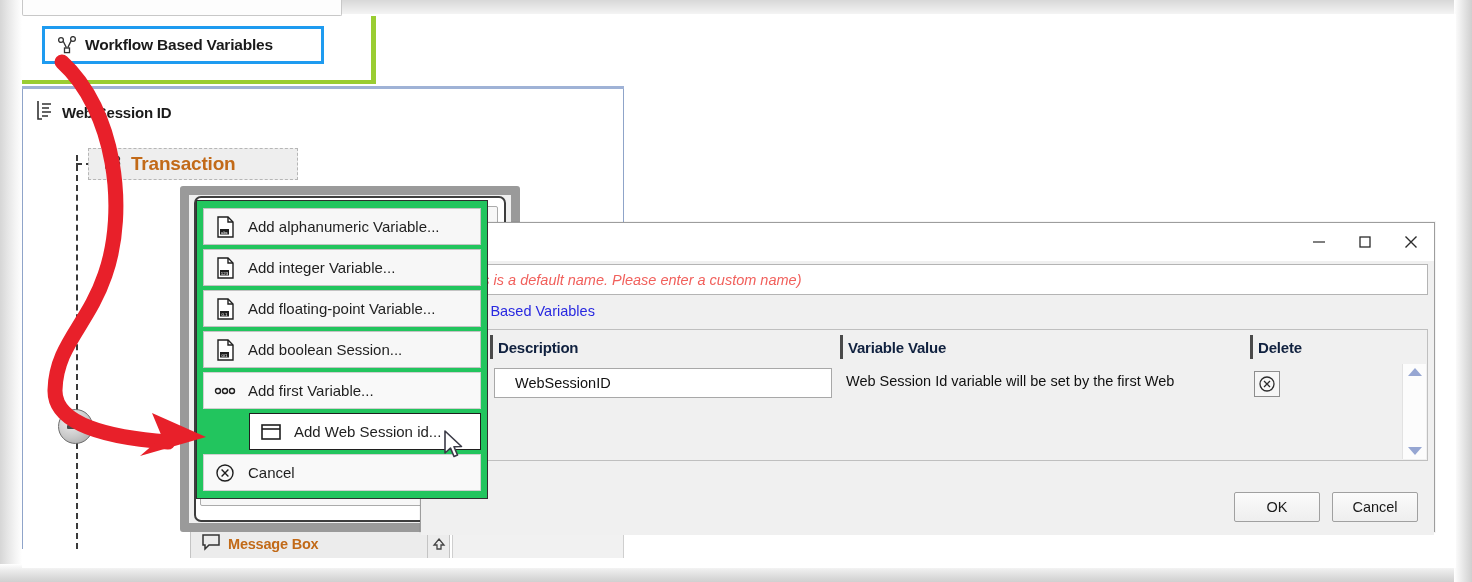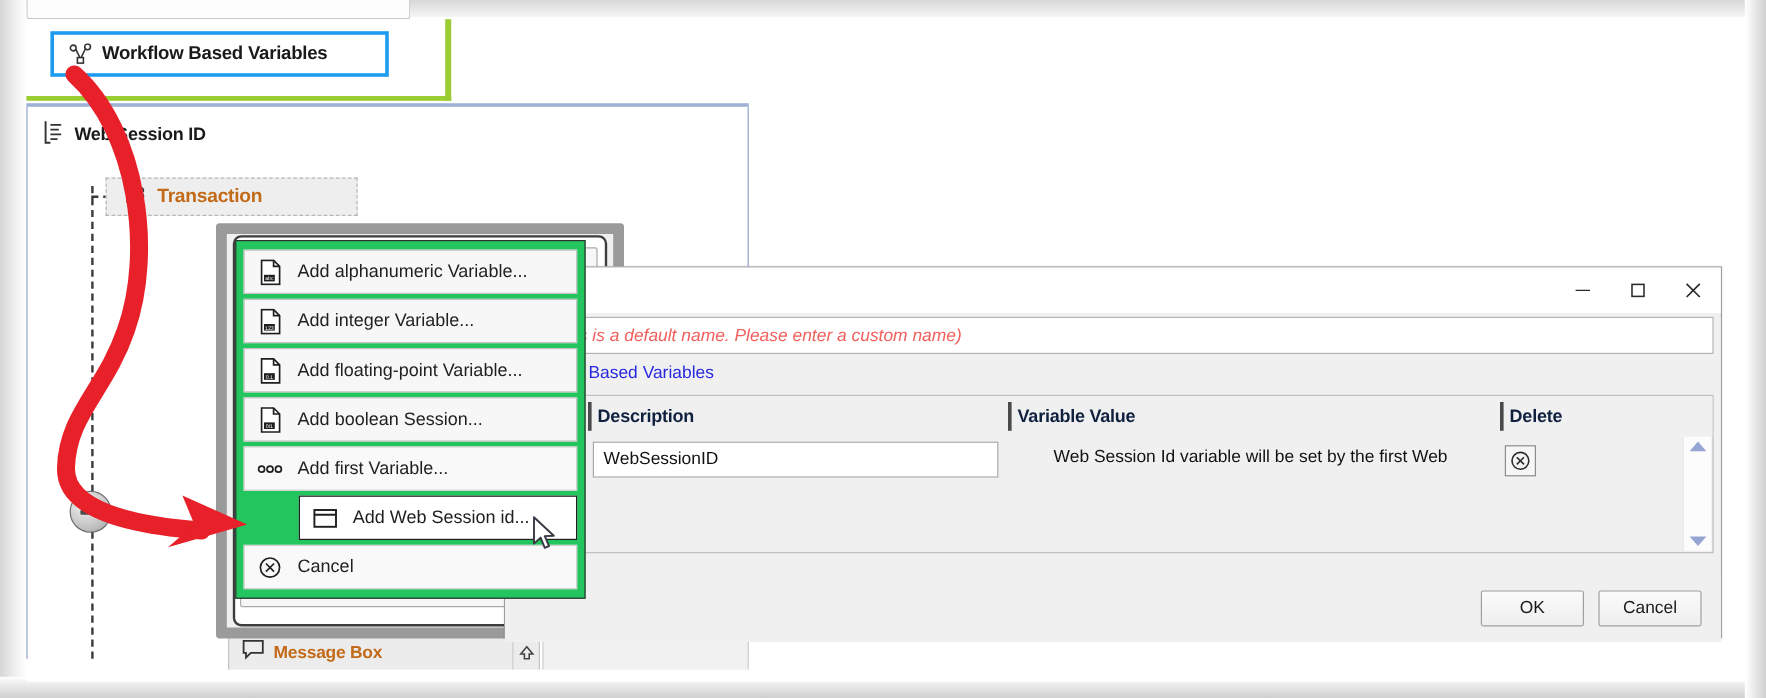--- a/index.html
+++ b/index.html
@@ -110,21 +110,21 @@
   
   .txn-node {
     position:absolute; left:88px; top:148px; width:210px; height:32px;
     background:#eeeeee;
     border:1px dashed #b6b6b6;
     display:flex; align-items:center; gap:6px;
     padding-left:14px;
     z-index: 7;
   }
   .txn-node .lbl {
-    font-size:16px; font-weight:bold; color:#c26a18; letter-spacing:-0.2px;
+    font-size:19px; font-weight:bold; color:#c26a18; letter-spacing:-0.2px;
   }
 
   
   .dash-v {
     position:absolute; left:76px; top:155px; width:0; height:255px;
     border-left:2px dashed #3a3a3a;
     z-index: 6;
   }
   .dash-v2 {
     position:absolute; left:76px; top:443px; width:0; height:106px;
@@ -261,27 +261,27 @@
     letter-spacing:-0.2px;
   }
   .gh::before {
     content:""; position:absolute; left:2px; top:5px; bottom:5px; width:3px;
     background:#4a4a4a;
   }
   .grid-body { display:flex; height:auto; flex:1; }
   .gcell { display:flex; align-items:flex-start; padding-top:4px; }
   .cell-input {
     height:30px; background:#ffffff; border:1px solid #a8a8a8;
-    display:flex; align-items:center; padding-left:8px;
+    display:flex; align-items:center; padding-left:20px;
     font-size:14.5px; color:#111;
     width:100%;
   }
   .cell-text {
     font-size:14.5px; color:#111; padding-left:8px; padding-top:5px;
-    white-space:nowrap; overflow:hidden;margin-left:32px;
+    white-space:nowrap; overflow:hidden;
   }
   .del-btn {
     width:26px; height:26px; border:1px solid #8d8d8d; background:#f6f6f6;
     display:flex; align-items:center; justify-content:center;
     margin-top:3px; margin-left:6px;
   }
 
   
   .vscroll {
     position:absolute; right:1px; top:34px; width:24px; bottom:1px;

